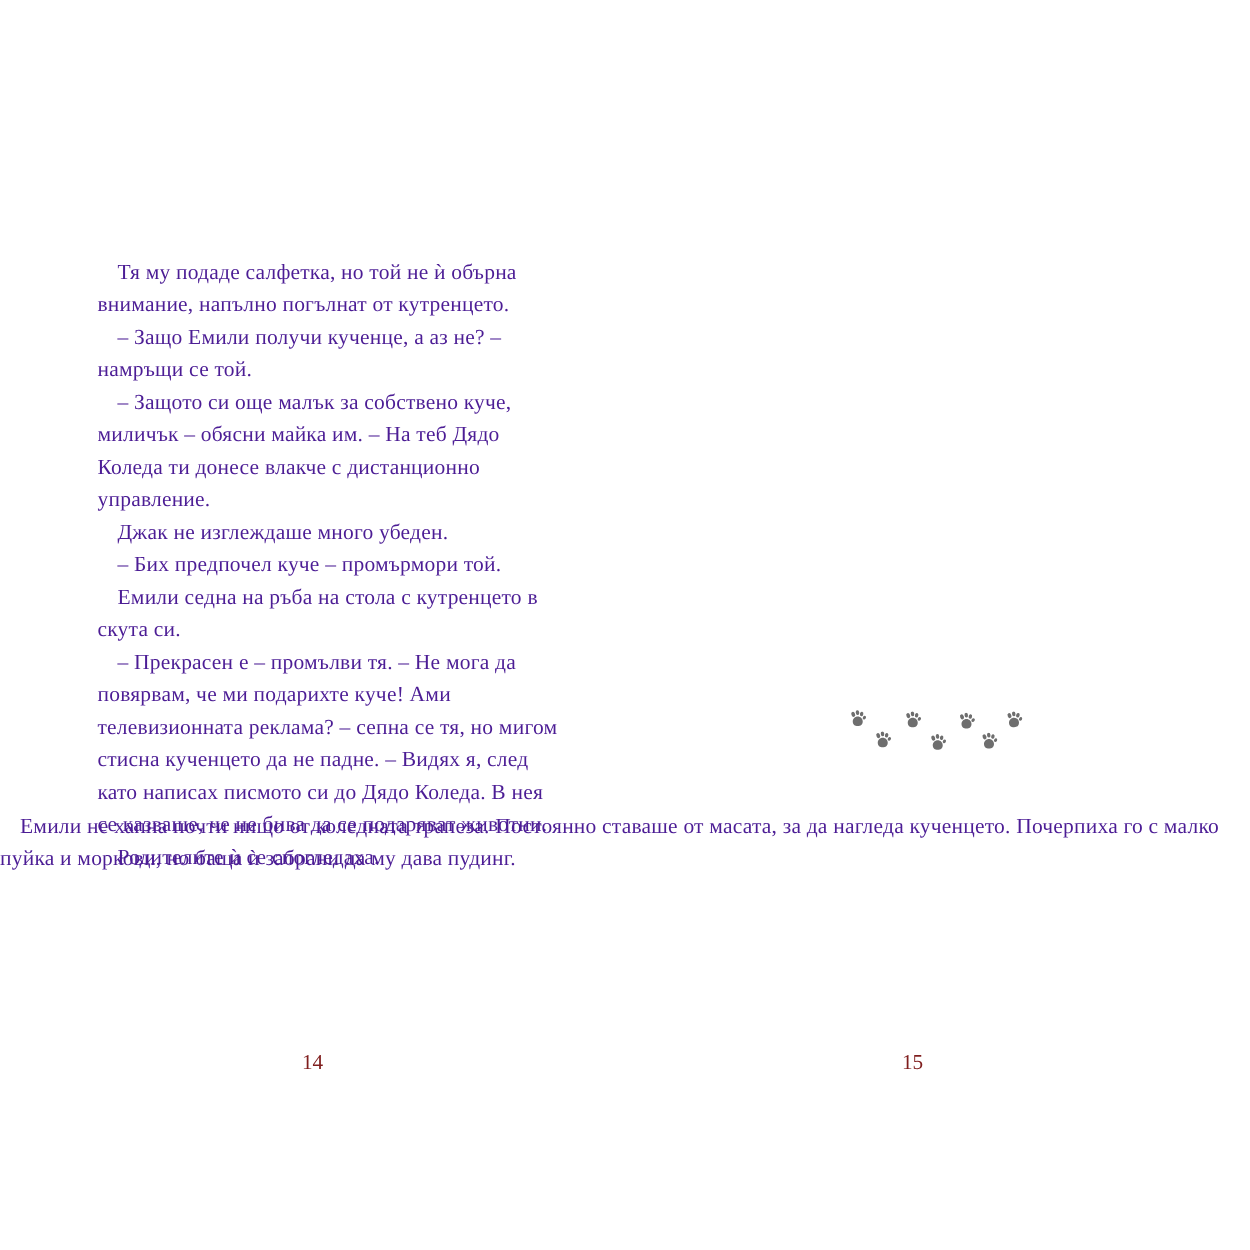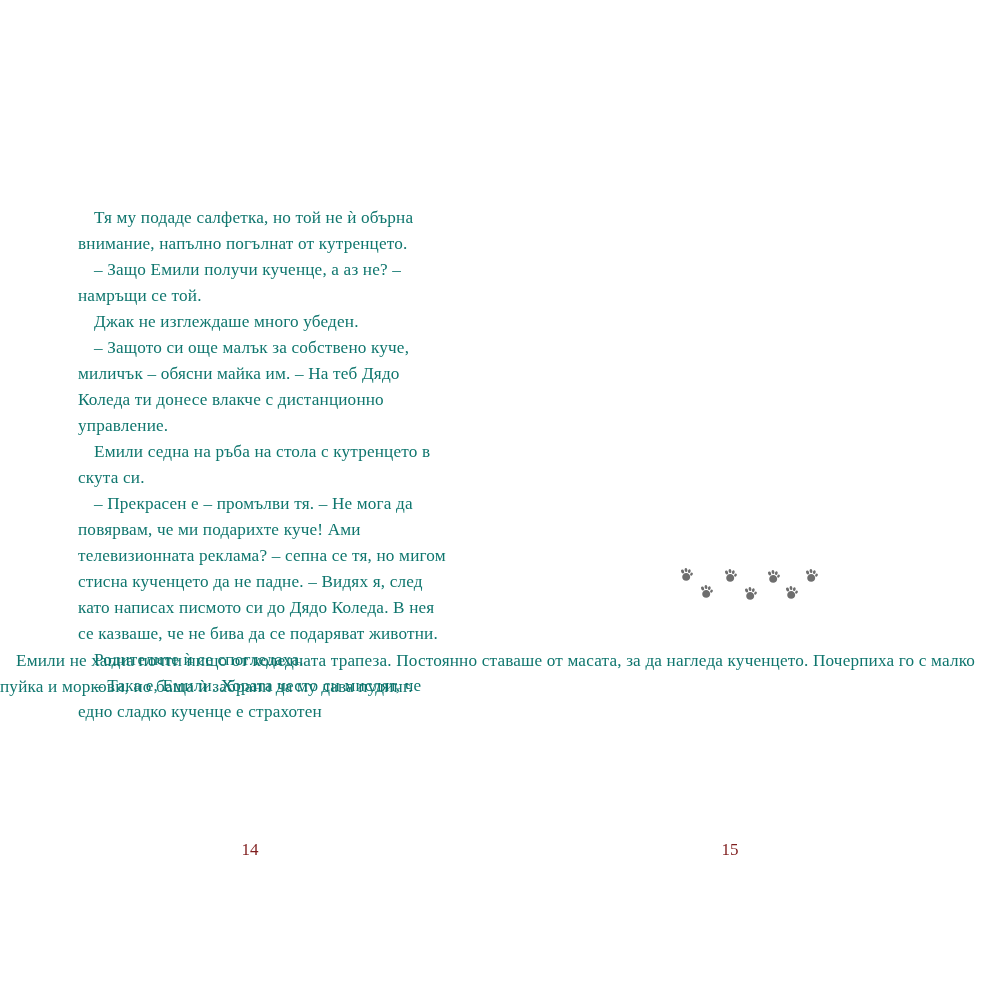--- a/index.html
+++ b/index.html
@@ -30,21 +30,21 @@
 
   .page-left  { left: 0;   width: 500px; }
   .page-right { left: 480px; width: 500px; }
 
   .text-column {
     position: absolute;
     top: 205px;
     font-size: 17.2px;
     line-height: 26px;
     text-align: left;
-    color: #0f766e;
+    color: #4c1d95;
     letter-spacing: 0.01em;
   }
 
   .page-left .text-column  { left: 78px;  width: 368px; }
 
   .para {
     margin: 0;
     text-indent: 16px;
     white-space: pre-wrap;
   }
@@ -87,26 +87,26 @@
 </head>
 <body>
 
 <div class="page-spread">
 
   <div class="page page-left">
 
     <div class="text-column">
       <p class="para">Тя му подаде салфетка, но той не ѝ обърна внимание, напълно погълнат от кутренцето.</p>
       <p class="para">– Защо Емили получи кученце, а аз не? – намръщи се той.</p>
+      <p class="para">– Защото си още малък за собствено куче, миличък – обясни майка им. – На теб Дядо Коледа ти донесе влакче с дистанционно управление.</p>
       <p class="para">Джак не изглеждаше много убеден.</p>
-      <p class="para">– Защото си още малък за собствено куче, миличък – обясни майка им. – На теб Дядо Коледа ти донесе влакче с дистанционно управление.</p>
+      <p class="para">– Бих предпочел куче – промърмори той.</p>
       <p class="para">Емили седна на ръба на стола с кутренцето в скута си.</p>
       <p class="para">– Прекрасен е – промълви тя. – Не мога да повярвам, че ми подарихте куче! Ами телевизионната реклама? – сепна се тя, но мигом стисна кученцето да не падне. – Видях я, след като написах писмото си до Дядо Коледа. В нея се казваше, че не бива да се подаряват животни.</p>
       <p class="para">Родителите ѝ се спогледаха.</p>
-      <p class="para">– Така е, Емили. Хората често си мислят, че едно сладко кученце е страхотен</p>
     </div>
 
     <div class="folio">14</div>
   </div>
 
   <div class="page page-right">
 
     <div class="folio">15</div>
   </div>
 

